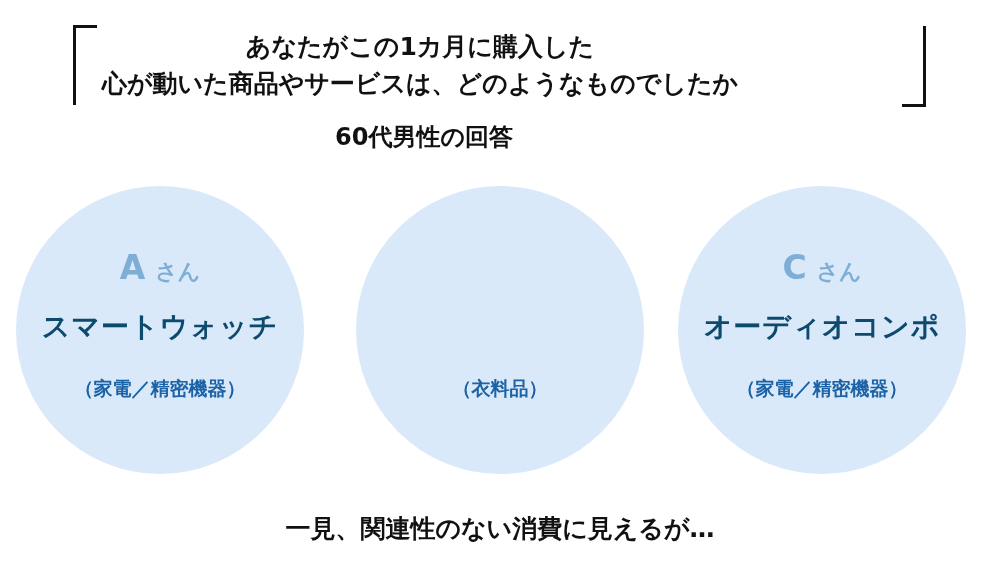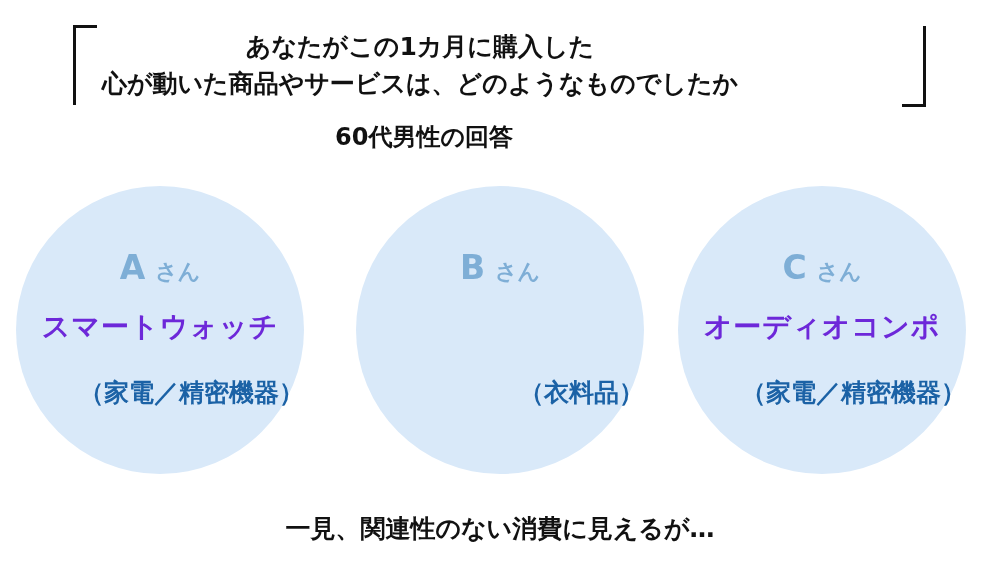--- a/index.html
+++ b/index.html
@@ -15,23 +15,23 @@
   .q2 { top: 67px; }
   .subtitle { position: absolute; top: 121px; left: 0; width: 848px; text-align: center;
               font-weight: bold; font-size: 24px; color: #111; }
   .circle { position: absolute; width: 288px; height: 288px; border-radius: 50%;
             background: #d9e9f9; top: 186px; }
   .c-name { position: absolute; top: 62px; left: 0; width: 100%; text-align: center;
             color: #7eaed6; font-weight: bold; }
   .c-name .letter { font-size: 33px; }
   .c-name .san { font-size: 22px; margin-left: 10px; }
   .c-item { position: absolute; top: 122px; left: 0; width: 100%; text-align: center;
-            color: #6d28d9; font-weight: bold; font-size: 28px; letter-spacing: 1px; }
-  .c-cat { position: absolute; top: 190px; left: 0; width: 100%; text-align: right;
-           color: #1b62a6; font-weight: bold; font-size: 25px; }
+            color: #0c4a6e; font-weight: bold; font-size: 28px; letter-spacing: 1px; }
+  .c-cat { position: absolute; top: 190px; left: 0; width: 100%; text-align: center;
+           color: #1b62a6; font-weight: bold; font-size: 19px; }
   .footer { position: absolute; top: 512px; left: 0; width: 1000px; text-align: center;
             font-weight: bold; font-size: 25px; color: #111; }
 </style>
 </head>
 <body>
 
 <div class="bracket-left"></div>
 <div class="bracket-right"></div>
 
 <div class="q-line q1">あなたがこの1カ月に購入した</div>
@@ -41,23 +41,20 @@
 
 <div class="circle" style="left:16px;">
   <div class="c-name">
     <span class="letter">A</span><span class="san">さん</span>
   </div>
   <div class="c-item">スマートウォッチ</div>
   <div class="c-cat">（家電／精密機器）</div>
 </div>
 
 <div class="circle" style="left:356px;">
-  <div class="c-name">
-    <span class="letter">B</span><span class="san">さん</span>
-  </div>
   <div class="c-cat">（衣料品）</div>
 </div>
 
 <div class="circle" style="left:678px;">
   <div class="c-name">
     <span class="letter">C</span><span class="san">さん</span>
   </div>
   <div class="c-item">オーディオコンポ</div>
   <div class="c-cat">（家電／精密機器）</div>
 </div>

